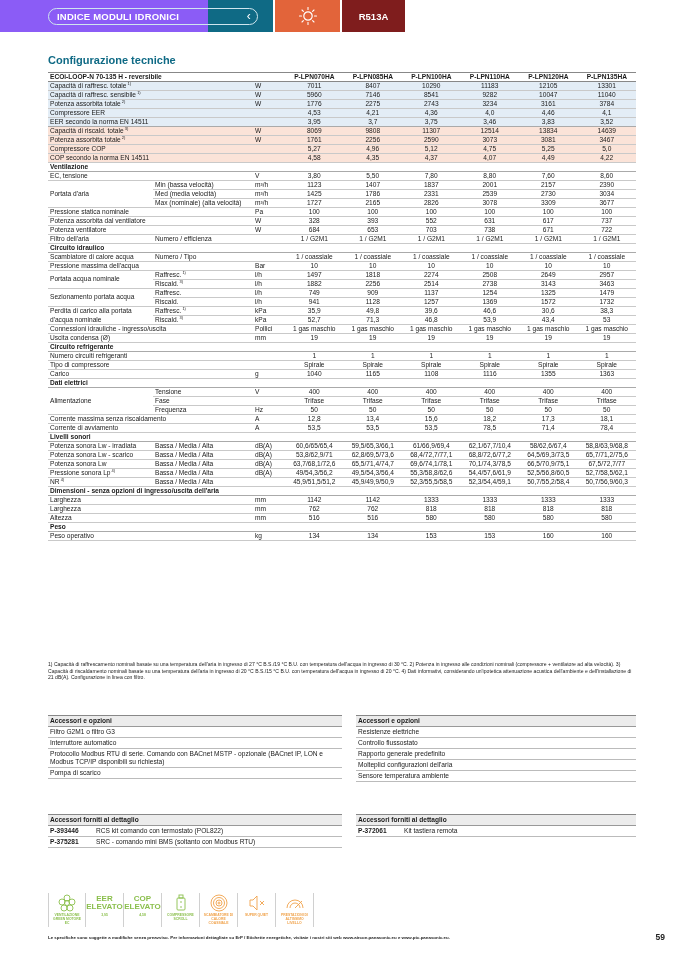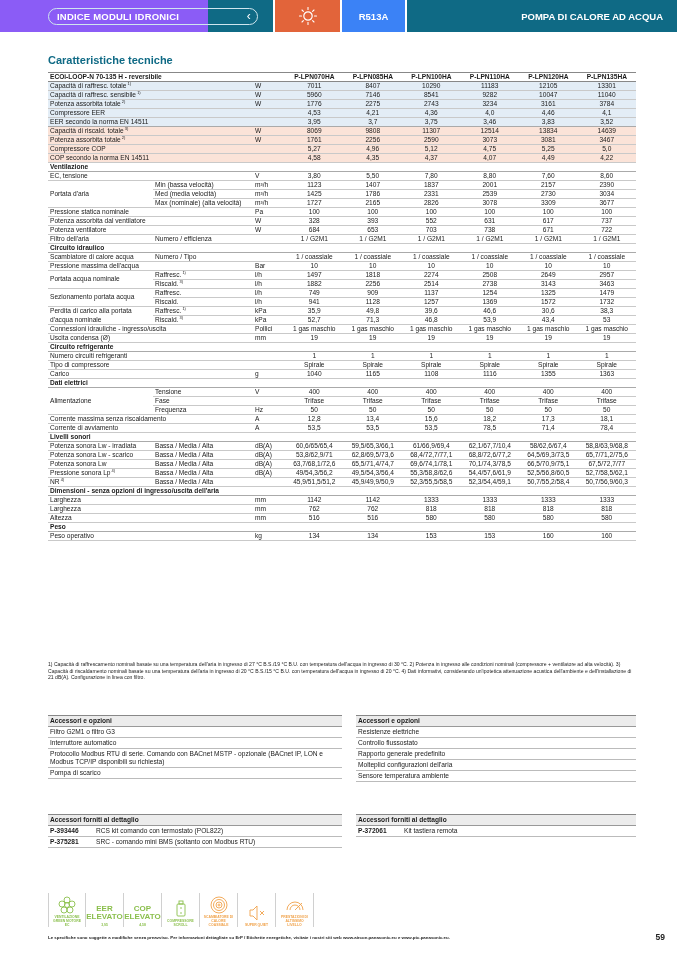--- a/index.html
+++ b/index.html
@@ -12,21 +12,21 @@
   .tb-blue-left .idx-btn {
     position: absolute; left: 48px; top: 8px; width: 210px; height: 17px;
     border: 1px solid #cfe6ee; border-radius: 9px; color: #fff;
     font-weight: bold; font-size: 9.5px; line-height: 15px; padding-left: 8px;
     letter-spacing: 0.2px;
   }
   .tb-blue-left .idx-btn .chev { position: absolute; right: 6px; top: 0px; font-size: 12px; font-weight: normal; line-height: 15px; }
   .tb-blue-mid { width: 65px; background: #0f6a85; }
   .tb-gap { width: 2px; background: #fff; }
   .tb-orange { width: 65px; background: #e2643a; display: flex; align-items: center; justify-content: center; }
-  .tb-gold { width: 63px; background: #3b82f6; color: #fff; font-weight: bold; font-size: 9.5px; display: flex; align-items: center; justify-content: center; }
+  .tb-gold { width: 63px; background: #7f1d1d; color: #fff; font-weight: bold; font-size: 9.5px; display: flex; align-items: center; justify-content: center; }
   .tb-blue-right { flex: 1; background: #0f6a85; color: #fff; font-weight: bold; font-size: 9.5px; display: flex; align-items: center; justify-content: flex-end; padding-right: 14px; }
 
   .sect-title { position: absolute; left: 48px; top: 54px; font-size: 11px; font-weight: bold; color: #0f6a85; }
 
   
   .spec { position: absolute; left: 48px; top: 72px; width: 588px; border-collapse: collapse; font-size: 6.6px; table-layout: fixed; }
   .spec td, .spec th { height: 8.95px; line-height: 8px; padding: 0 2px; white-space: nowrap; overflow: hidden; border-bottom: 0.6px solid #c9c9c9; }
   .spec thead th { font-weight: bold; text-align: center; border-top: 1.2px solid #888; border-bottom: 1.2px solid #888; }
   .spec thead th.lbl { text-align: left; }
   .spec td.v { text-align: center; }
@@ -40,21 +40,21 @@
   .notes { position: absolute; left: 48px; top: 661px; width: 588px; font-size: 5.1px; line-height: 6.6px; color: #222; }
 
   
   .acc { position: absolute; font-size: 6.6px; border-collapse: collapse; }
   .acc td { border-bottom: 0.6px solid #bbb; padding: 1px 2px; height: 10px; vertical-align: top; line-height: 8px; }
   .acc tr.hd td { font-weight: bold; background: #ececec; border-top: 1.2px solid #888; border-bottom: 1px solid #999; }
   .acc td.code { font-weight: bold; width: 46px; }
 
   
   .features { position: absolute; left: 48px; top: 893px; display: flex; height: 34px; }
-  .feat { width: 38px; border-right: 1px solid #d0d0d0; display: flex; flex-direction: column; align-items: center; justify-content: flex-end; padding: 0 2px; }
+  .feat { width: 38px; border-right: 1px solid #d0d0d0; display: flex; flex-direction: column; align-items: center; justify-content: flex-start; padding: 0 2px; }
   .feat:first-child { border-left: 1px solid #d0d0d0; }
   .feat .ico { height: 20px; display: flex; align-items: center; justify-content: center; }
   .feat .cap { font-size: 3.4px; line-height: 4px; text-align: center; font-weight: bold; }
   .feat.green { color: #8bbf4d; }
   .feat.orange { color: #f0a24a; }
   .feat .big { font-weight: bold; font-size: 8px; line-height: 8px; text-align: center; }
 
   .footer-note { position: absolute; left: 48px; top: 935px; font-size: 4.4px; font-weight: bold; color: #222; }
   .page-num { position: absolute; right: 12px; top: 932px; font-size: 8.5px; font-weight: bold; color: #222; }
 </style>
@@ -81,24 +81,23 @@
         <line x1="4" y1="4" x2="5.4" y2="5.4"></line>
           <line x1="14.6" y1="14.6" x2="16" y2="16"></line>
         <line x1="4" y1="16" x2="5.4" y2="14.6"></line>
           <line x1="14.6" y1="5.4" x2="16" y2="4"></line>
       </g>
     </svg>
   </div>
   <div class="tb-gap"></div>
   <div class="tb-gold">R513A</div>
   <div class="tb-gap"></div>
-  <div class="tb-blue-right">POMPA DI CALORE AD ACQUA</div>
 </div>
 
-<div class="sect-title">Caratteristiche tecniche</div>
+<div class="sect-title">Configurazione tecniche</div>
 
 <table class="spec">
   <colgroup>
     <col style="width:105px">
       <col style="width:100px">
       <col style="width:32px">
     <col style="width:58.5px">
       <col style="width:58.5px">
       <col style="width:58.5px">
       <col style="width:58.5px">

